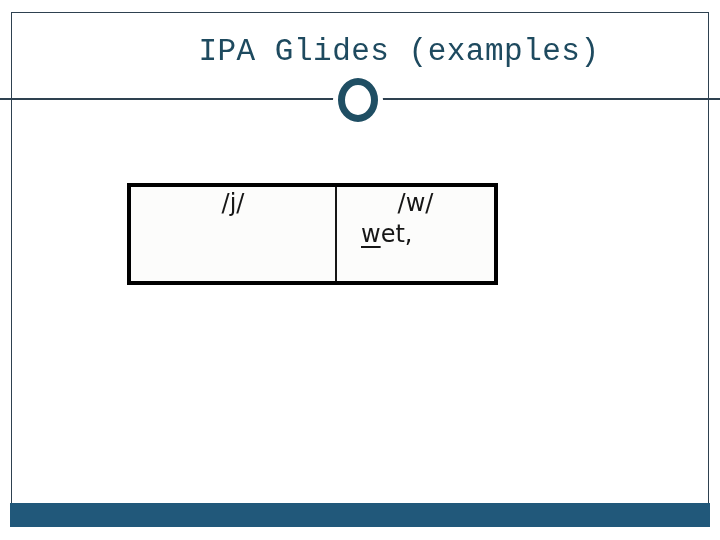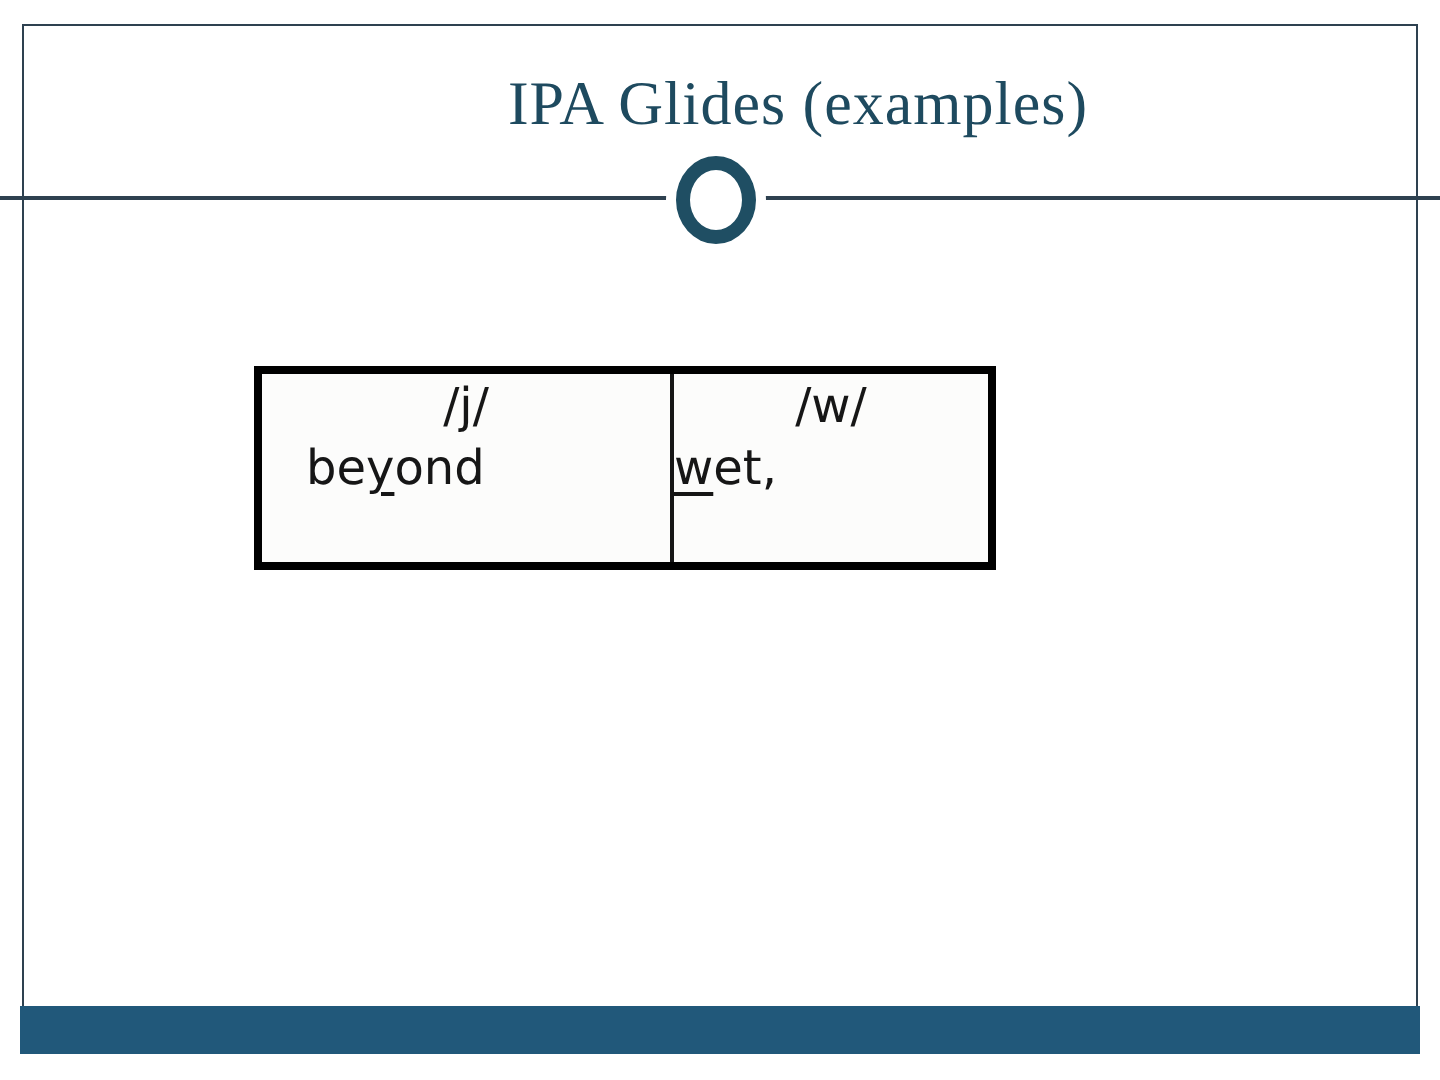--- a/index.html
+++ b/index.html
@@ -27,21 +27,21 @@
     pointer-events: none;
   }
   
   .slide-title {
     position: absolute;
     top: 34px;
     left: 12px;
     right: 12px;
     padding-left: 78px;
     text-align: center;
-    font-family: Liberation Serif, serif;
+    font-family: Liberation Mono, monospace;
     font-size: 31px;
     font-weight: 400;
     color: #1e4a5f;
     letter-spacing: 0.5px;
     white-space: nowrap;
   }
   
   .title-divider {
     position: absolute;
     top: 98px;
@@ -90,21 +90,21 @@
     flex: 1;
   }
   .phoneme-header {
     text-align: center;
     white-space: nowrap;
   }
   .example-word {
     white-space: nowrap;
   }
   .glide-col.left .example-word { padding-left: 22px; }
-  .glide-col.right .example-word { }
+  .glide-col.right .example-word { padding-left: 24px; }
   .u {
     text-decoration: underline;
     text-decoration-thickness: 2px;
     text-underline-offset: 4px;
   }
   
   .bottom-bar {
     position: absolute;
     left: 10px;
     right: 10px;
@@ -123,21 +123,20 @@
   <div class="slide-title">IPA Glides (examples)</div>
 
   <div class="title-divider"></div>
 
   <div class="circle-ornament"></div>
 
   <div class="glide-table">
 
     <div class="glide-col left">
       <div class="phoneme-header">/j/</div>
-      <div class="example-word"><span>be</span><span class="u">y</span><span>ond</span></div>
     </div>
 
     <div class="glide-col right">
       <div class="phoneme-header">/w/</div>
       <div class="example-word"><span class="u">w</span><span>et,</span></div>
     </div>
 
   </div>
 
   <div class="bottom-bar"></div>

